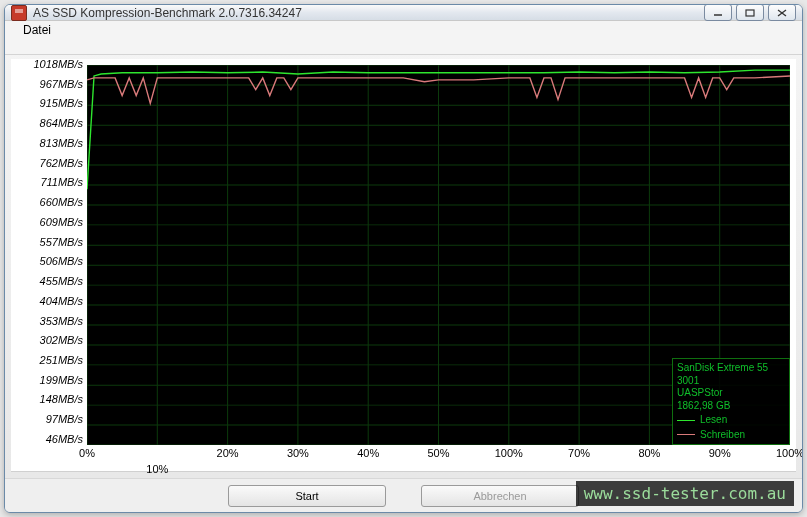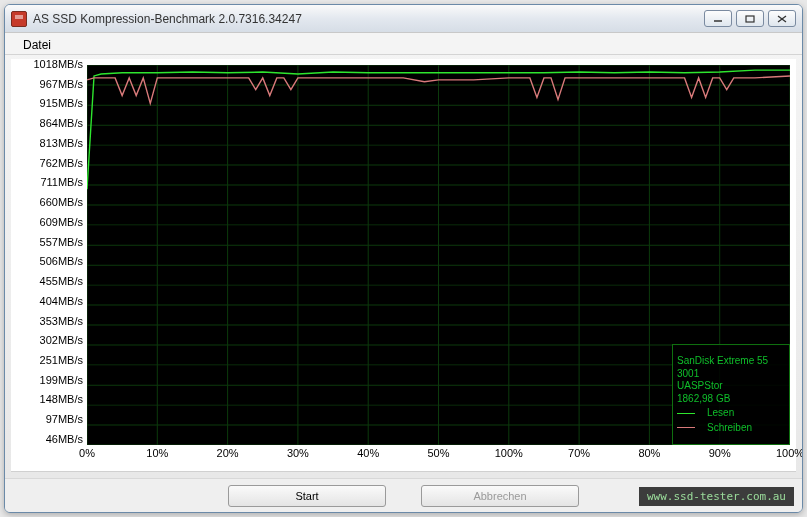--- a/index.html
+++ b/index.html
@@ -19,21 +19,21 @@
     background: linear-gradient(#f5f5f5,#e7e7e7);
     border: 1px solid #6b8aa8;
     border-radius: 6px;
     box-shadow: 0 2px 6px rgba(0,0,0,.25);
     display: flex;
     flex-direction: column;
     overflow: hidden;
     position: relative;
   }
   .titlebar {
-    height: 28px;
+    height: 16px;
     display: flex;
     align-items: center;
     padding: 0 6px;
     background: linear-gradient(#fafafa,#e3e8ef 50%,#d6dde6);
     border-bottom: 1px solid #c8c8c8;
   }
   .titlebar .app-icon {
     width: 16px; height: 16px;
     margin-right: 6px;
     background: #c63a2a;
@@ -56,23 +56,23 @@
   .win-btn {
     width: 28px; height: 17px;
     border: 1px solid #7a8aa0;
     border-radius: 3px;
     background: linear-gradient(#fdfdfd,#dfe6ee);
     display: flex; align-items: center; justify-content: center;
     font-size: 10px; color: #333;
     cursor: pointer;
   }
   .menubar {
-    height: 22px;
-    display: flex;
-    align-items: flex-end;
+    height: 34px;
+    display: flex;
+    align-items: flex-start;
     padding: 0 10px;
     background: #f4f4f4;
     border-bottom: 1px solid #d4d4d4;
     font-size: 12px;
   }
   .menu-item { padding: 2px 8px; cursor: pointer; }
   .client {
     flex: 1;
     background: #fff;
     margin: 4px 6px 6px 6px;
@@ -89,20 +89,21 @@
     position: absolute;
     left: 0; top: 0; bottom: 26px;
     width: 76px;
     display: flex;
     flex-direction: column;
     justify-content: space-between;
     text-align: right;
     padding-right: 4px;
     font-size: 11px;
     color: #000;
+    font-style: italic;
   }
   .y-labels span { line-height: 1; }
   .plot {
     position: absolute;
     left: 76px; right: 6px; top: 6px; bottom: 26px;
     background: #000;
   }
   .plot svg { width: 100%; height: 100%; display: block; }
   .x-labels {
     position: absolute;
@@ -115,26 +116,26 @@
   .x-labels span {
     position: absolute;
     transform: translateX(-50%);
   }
   .legend {
     position: absolute;
     right: 6px; bottom: 26px;
     width: 118px;
     background: rgba(0,0,0,.85);
     border: 1px solid #0f6f0f;
-    padding: 10px 4px;
+    padding: 3px 4px;
     font-size: 10px;
     color: #0fbf2a;
     line-height: 1.25;
   }
-  .legend .row { display: flex; align-items: center; gap: 12px; margin-top: 2px; }
+  .legend .row { display: flex; align-items: center; gap: 5px; margin-top: 2px; }
   .legend .swatch-line { width: 18px; height: 0; border-top: 1px solid; }
   .button-row {
     height: 34px;
     display: flex;
     justify-content: center;
     align-items: center;
     gap: 28px;
     background: #efefef;
     border-top: 1px solid #d8d8d8;
   }
@@ -151,21 +152,21 @@
     color: #9a9a9a;
     cursor: default;
     margin-left: 7px;
   }
   .watermark {
     position: absolute;
     right: 8px; bottom: 6px;
     background: rgba(0,0,0,.75);
     color: #9bdc9b;
     font-family: monospace;
-    font-size: 11px;
+    font-size: 16px;
     padding: 3px 8px;
   }
 </style>
 </head>
 <body>
 
 <div class="window">
 
   <div class="titlebar">
     <div class="app-icon"></div>
@@ -253,21 +254,21 @@
             <line y1="0" y2="400" x1="560" x2="560" stroke="#0c3a0c" stroke-width="1"></line>
             <line y1="0" y2="400" x1="630" x2="630" stroke="#0c3a0c" stroke-width="1"></line>
             <line y1="0" y2="400" x1="700" x2="700" stroke="#0c3a0c" stroke-width="1"></line>
             <path d="M0 130.8641975308642 L7 11.522633744855966 L14 9.465020576131678 L35 8.230452674897151 L70 8.230452674897151 L105 7.407407407407391 L140 8.230452674897151 L175 7.407407407407391 L210 9.465020576131678 L244.99999999999997 7.407407407407391 L280 8.230452674897151 L315 8.230452674897151 L350 8.230452674897151 L385.00000000000006 8.230452674897151 L420 8.230452674897151 L455 8.230452674897151 L489.99999999999994 7.407407407407391 L525 8.230452674897151 L560 7.407407407407391 L595 8.230452674897151 L630 7.407407407407391 L665 5.34979423868316 L700 5.34979423868316 " fill="none" stroke="#2ee62e" stroke-width="1.4" vector-effect="non-scaling-stroke"></path>
             <path d="M0 15.637860082304542 L7 13.580246913580254 L14 13.580246913580254 L28 13.580246913580254 L35 32.09876543209879 L42 13.580246913580254 L49.00000000000001 32.09876543209879 L56 13.580246913580254 L63 40.32921810699588 L70 13.580246913580254 L84 13.580246913580254 L105 13.580246913580254 L140 13.580246913580254 L161 13.580246913580254 L168 25.925925925925924 L175 13.580246913580254 L182 32.09876543209879 L189 13.580246913580254 L196.00000000000003 13.580246913580254 L203 25.925925925925924 L210 13.580246913580254 L244.99999999999997 13.580246913580254 L280 13.580246913580254 L315 13.580246913580254 L336 17.69547325102883 L350 15.637860082304542 L385.00000000000006 15.637860082304542 L420 13.580246913580254 L441 13.580246913580254 L448 34.15637860082302 L455 13.580246913580254 L462 13.580246913580254 L469 36.21399176954736 L476.00000000000006 13.580246913580254 L482.99999999999994 13.580246913580254 L489.99999999999994 13.580246913580254 L525 13.580246913580254 L560 13.580246913580254 L595 13.580246913580254 L602 34.15637860082302 L609 13.580246913580254 L616 34.15637860082302 L623 13.580246913580254 L630 13.580246913580254 L637 25.925925925925924 L644 13.580246913580254 L665 13.580246913580254 L700 11.522633744855966 " fill="none" stroke="#d97a7a" stroke-width="1.4" vector-effect="non-scaling-stroke"></path>
           </svg>
       </div>
 
       <div class="x-labels" id="x-labels">
           <span style="left: 0%;">0%</span>
-          <span style="left: 10%;">10%</span>
+          <span style="left: 10%; margin-top: 16px;">10%</span>
           <span style="left: 20%;">20%</span>
           <span style="left: 30%;">30%</span>
           <span style="left: 40%;">40%</span>
           <span style="left: 50%;">50%</span>
           <span style="left: 60%;">100%</span>
           <span style="left: 70%; text-align: right;">70%</span>
           <span style="left: 80%;">80%</span>
           <span style="left: 90%;">90%</span>
           <span style="left: 100%;">100%</span>
         </div>

